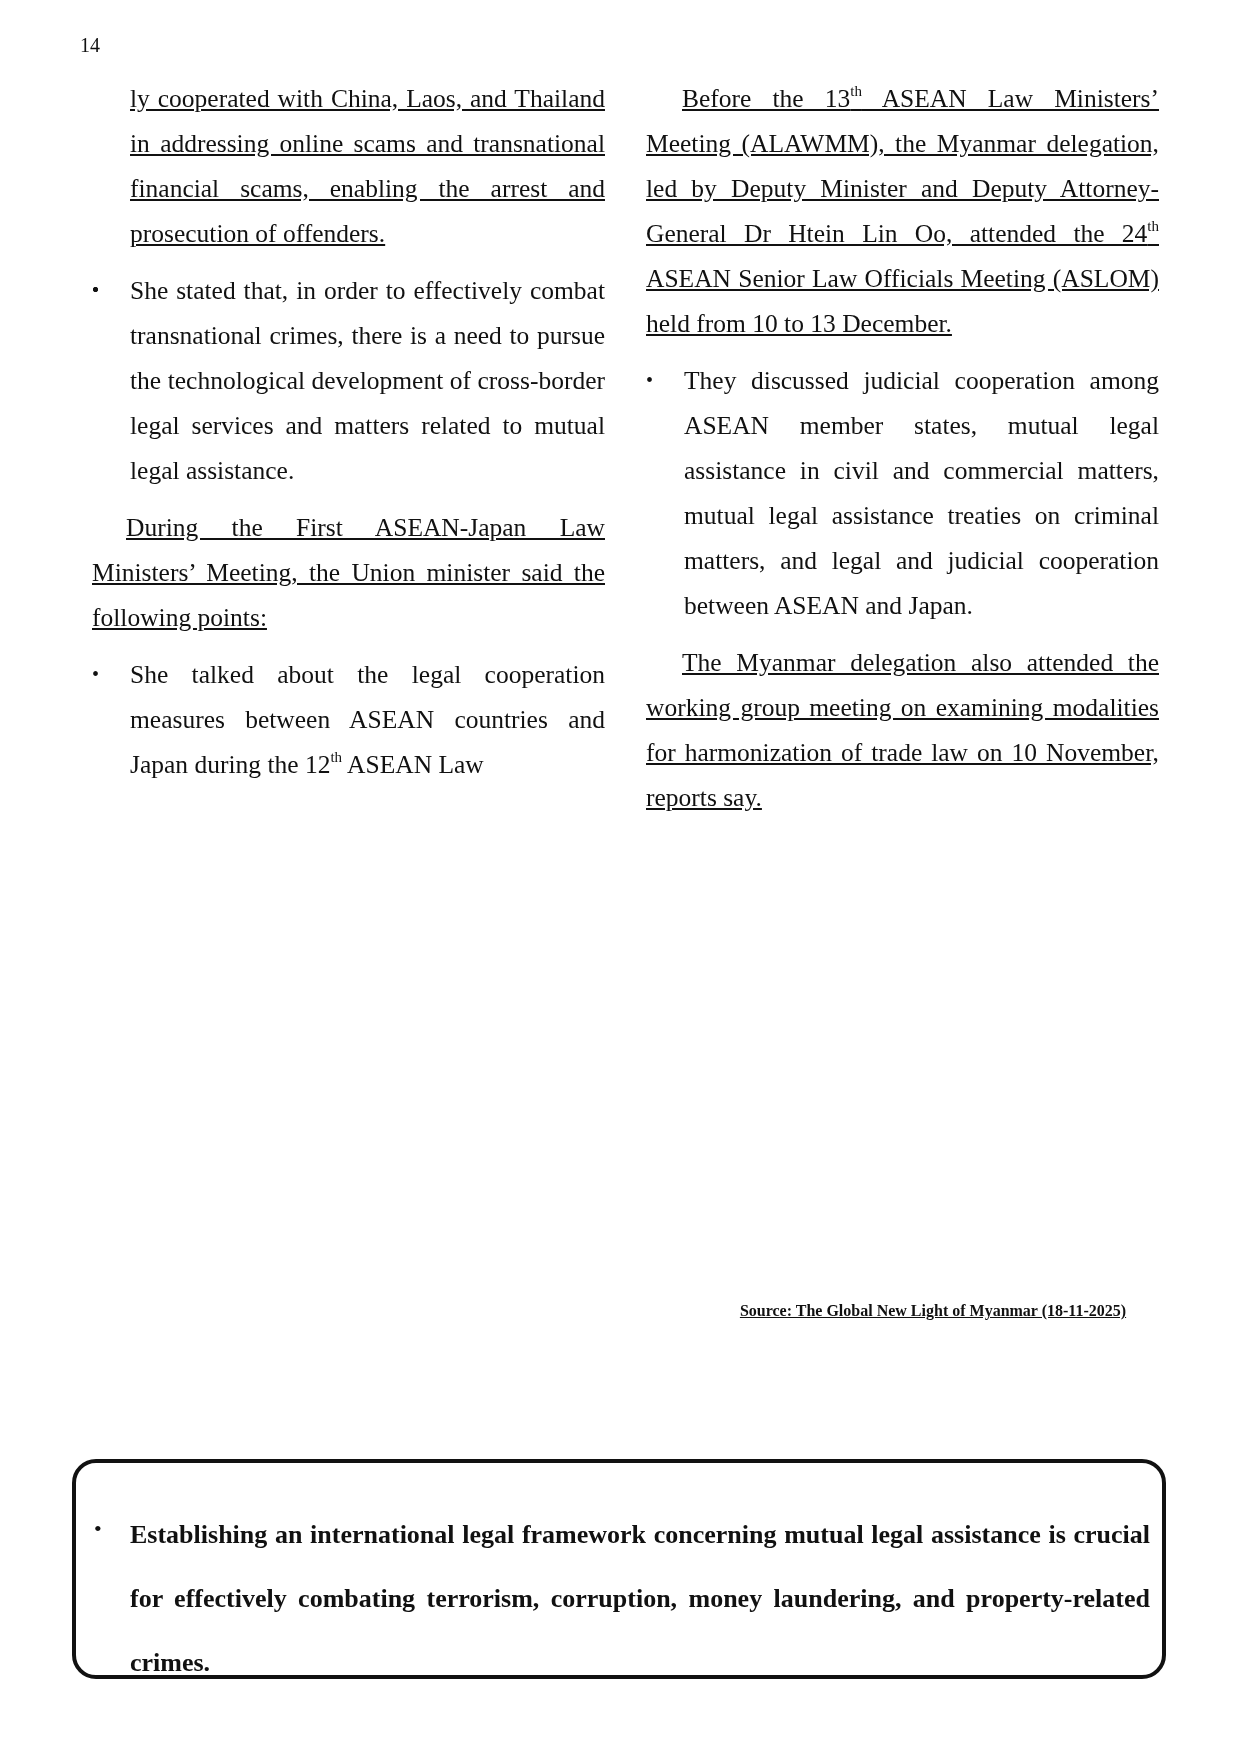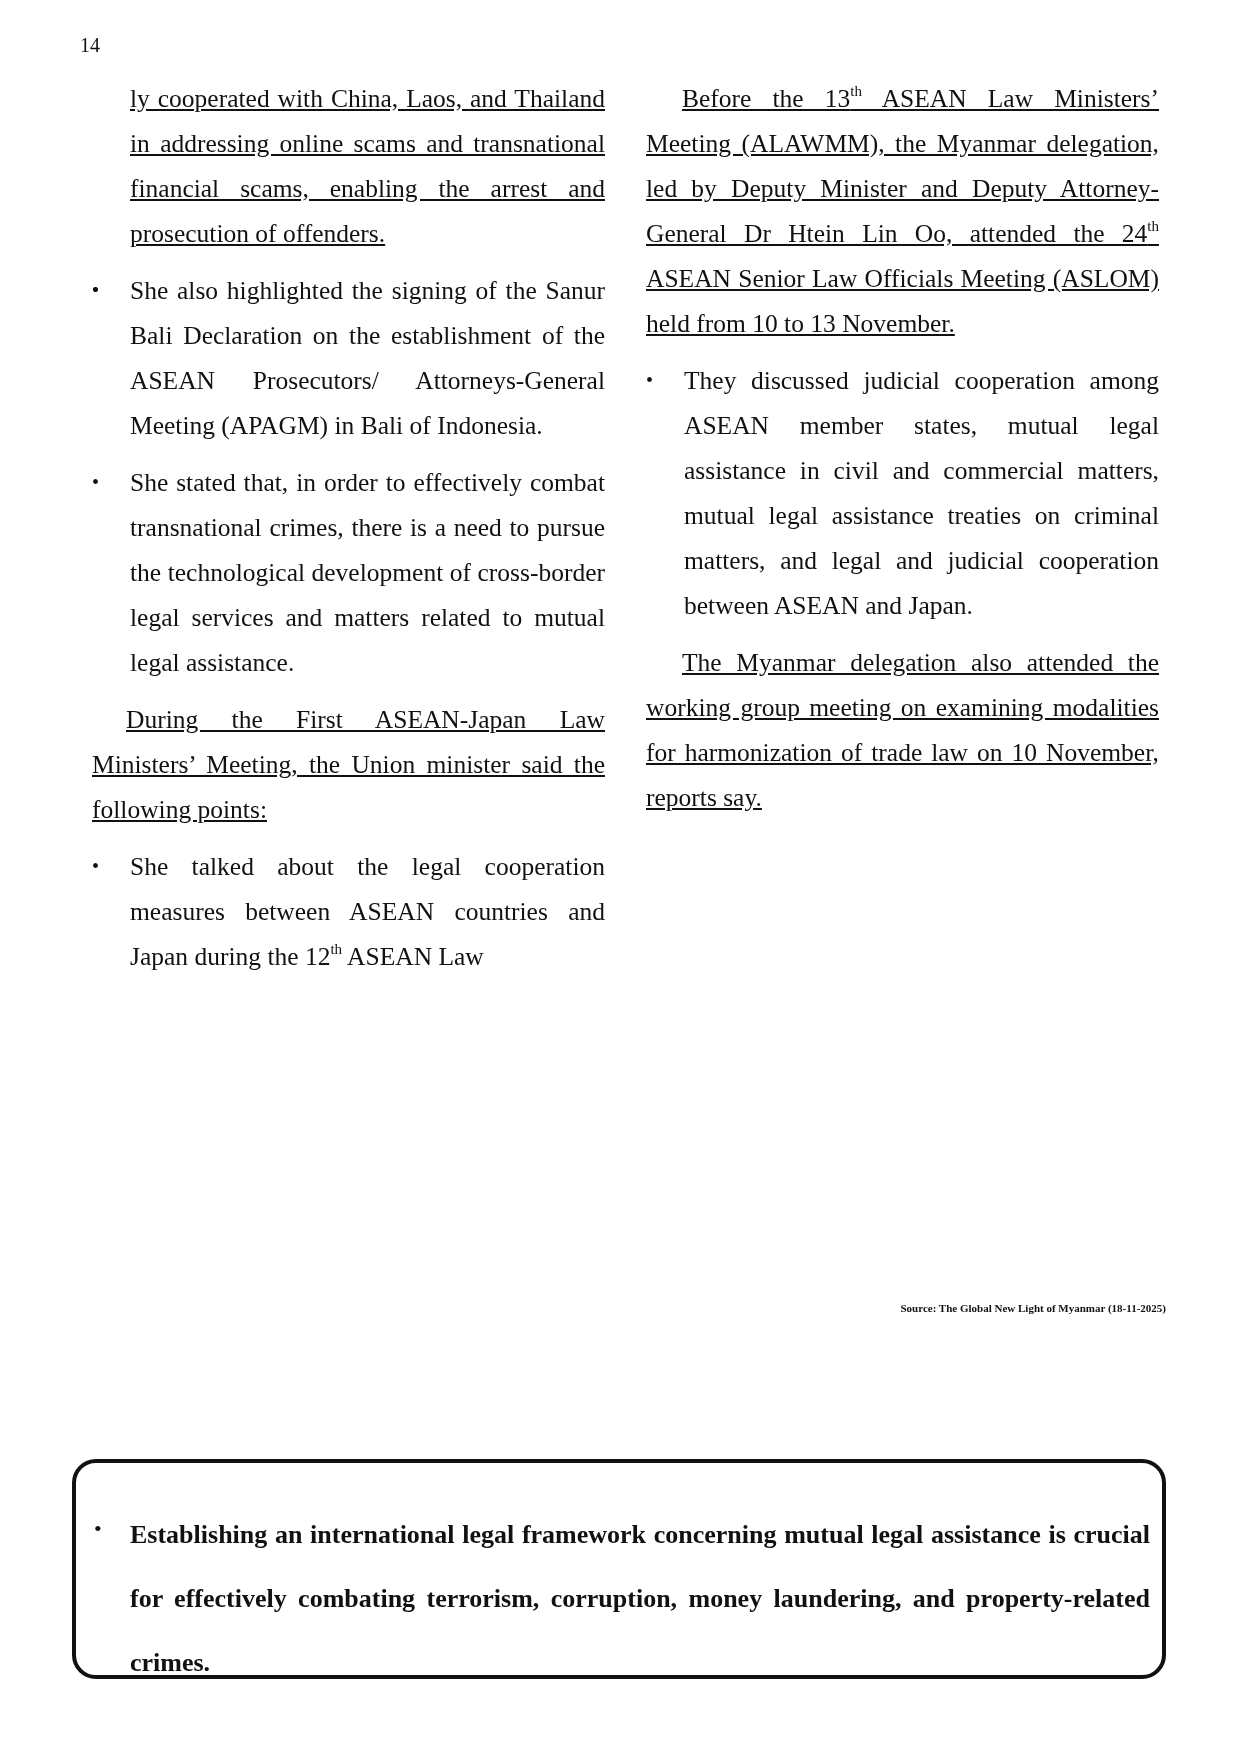--- a/index.html
+++ b/index.html
@@ -9,45 +9,45 @@
   .col { position: absolute; top: 76px; font-size: 25.5px; line-height: 45px; text-align: justify; }
   .col-left { left: 92px; width: 513px; }
   .col-right { left: 646px; width: 513px; }
   p { margin: 0 0 12px 0; text-decoration: underline; }
   .indent { text-indent: 36px; }
   ul { margin: 0 0 12px 0; padding: 0; list-style: none; }
   li { position: relative; padding-left: 38px; margin-bottom: 12px; }
   li .bullet { position: absolute; left: 0; top: 0; font-size: 20px; }
   .cont { padding-left: 38px; }
   sup { font-size: 15px; line-height: 0; position: relative; top: -2px; vertical-align: super; }
-  .source { position: absolute; left: 700px; width: 466px; top: 1302px; font-size: 11px; font-weight: bold; text-align: right; }
+  .source { position: absolute; left: 700px; width: 466px; top: 1302px; font-size: 16px; font-weight: bold; text-align: center; text-decoration: underline; }
   .callout { position: absolute; left: 72px; top: 1459px; width: 1094px; height: 220px; border: 4px solid #111; border-radius: 24px; box-sizing: border-box; }
   .callout-text { position: absolute; left: 54px; top: 40px; width: 1020px; font-size: 26px; font-weight: bold; line-height: 64px; text-align: justify; }
   .callout-bullet { position: absolute; left: 18px; top: 40px; font-size: 22px; line-height: 52px; }
 </style>
 </head>
 <body>
 
 <div class="page-number">14</div>
 
 <div class="col col-left">
   <p class="cont">ly cooperated with China, Laos, and Thailand in addressing online scams and transnational financial scams, enabling the arrest and prosecution of offenders.</p>
   <ul>
     <li><span class="bullet">•</span></li>
-    <li><span class="bullet">•</span><span>She also highlighted the signing of the Sanur Bali Declaration on the establishment of the ASEAN Prosecutors/ Attorneys-General Meeting (APAGM) in Bali of Indonesia.</span></li>
+    <li><span class="bullet">•</span></li>
     <li><span class="bullet">•</span><span>She stated that, in order to effectively combat transnational crimes, there is a need to pursue the technological development of cross-border legal services and matters related to mutual legal assistance.</span></li>
   </ul>
   <p class="indent" style="text-indent:34px">During the First ASEAN-Japan Law Ministers’ Meeting, the Union minister said the following points:</p>
   <ul>
     <li><span class="bullet">•</span><span>She talked about the legal cooperation measures between ASEAN countries and Japan during the 12</span><sup>th</sup><span> ASEAN Law</span></li>
   </ul>
 </div>
 
 <div class="col col-right">
-  <p class="indent"><span>Before the 13</span><sup>th</sup><span> ASEAN Law Ministers’ Meeting (ALAWMM), the Myanmar delegation, led by Deputy Minister and Deputy Attorney-General Dr Htein Lin Oo, attended the 24</span><sup>th</sup><span> ASEAN Senior Law Officials Meeting (ASLOM) held from 10 to 13 November.</span></p>
+  <p class="indent"><span>Before the 13</span><sup>th</sup><span> ASEAN Law Ministers’ Meeting (ALAWMM), the Myanmar delegation, led by Deputy Minister and Deputy Attorney-General Dr Htein Lin Oo, attended the 24</span><sup>th</sup><span> ASEAN Senior Law Officials Meeting (ASLOM) held from 10 to 13 December.</span></p>
   <ul>
     <li><span class="bullet">•</span><span>They discussed judicial cooperation among ASEAN member states, mutual legal assistance in civil and commercial matters, mutual legal assistance treaties on criminal matters, and legal and judicial cooperation between ASEAN and Japan.</span></li>
   </ul>
   <p class="indent">The Myanmar delegation also attended the working group meeting on examining modalities for harmonization of trade law on 10 November, reports say.</p>
 </div>
 
 <div class="source">Source: The Global New Light of Myanmar (18-11-2025)</div>
 
 <div class="callout">
   <span class="callout-bullet">•</span>

